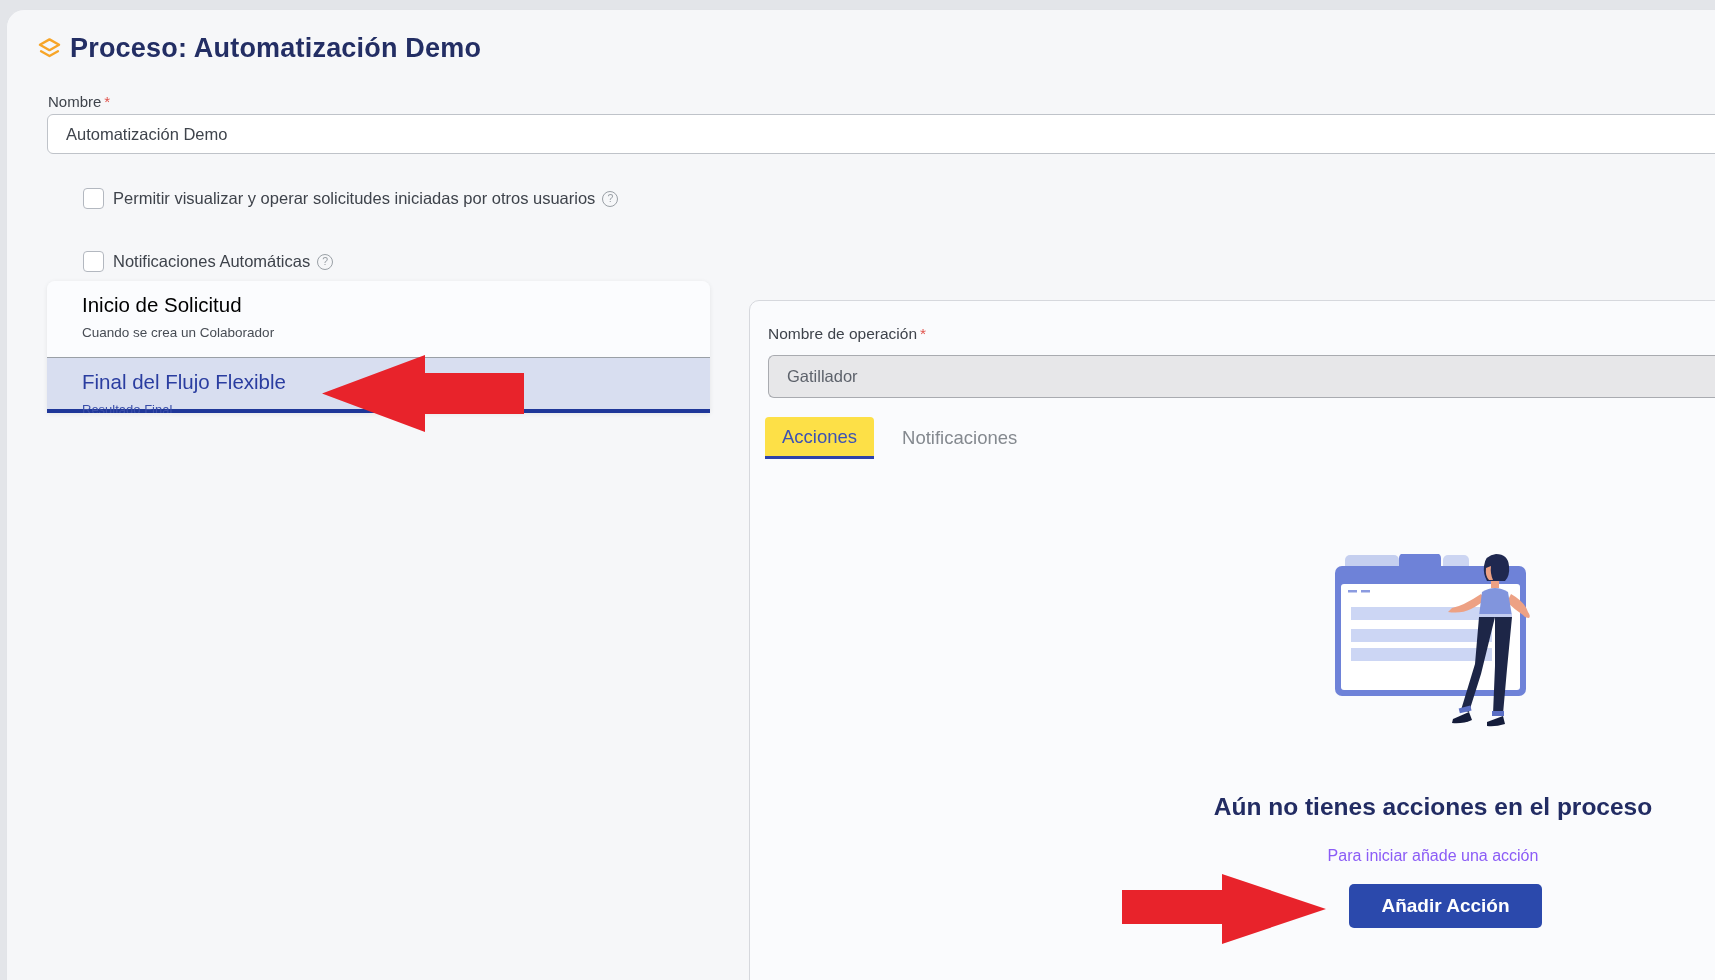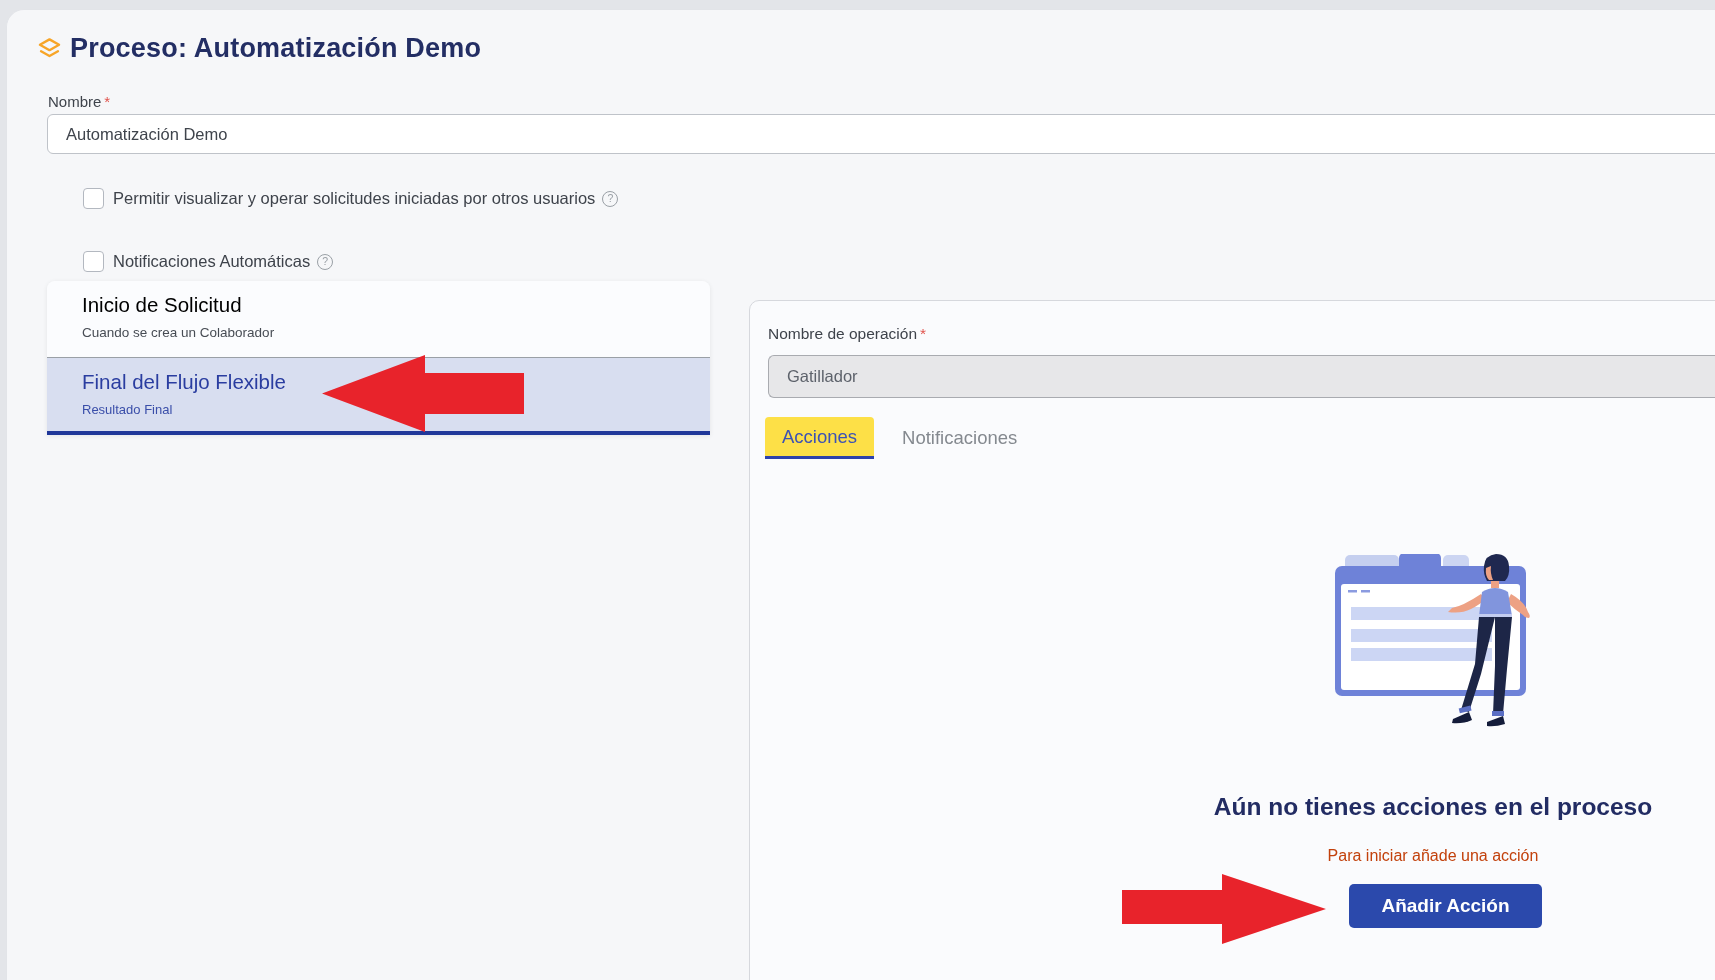--- a/index.html
+++ b/index.html
@@ -31,21 +31,21 @@
   .cb-label { margin-left:9px; font-size:16.5px; color:#3e434b; }
   .help-ic { display:inline-block; width:16px; height:16px; margin-left:7px;
     border:1.5px solid #9aa0a6; border-radius:50%; color:#9aa0a6; font-size:10.5px;
     line-height:13px; text-align:center; vertical-align:2px; }
 
   
   .step-card { position:absolute; left:40px; top:271px; width:663px;
     border-radius:8px 8px 0 0; box-shadow:0 1px 4px rgba(60,64,67,.10); overflow:hidden; }
   .step { padding:11px 20px 0 35px; }
   .step.first { background:#fbfcfe; height:76px; }
-  .step.selected { background:#d8def0; height:78px; border-top:1px solid #9aa0a6;
+  .step.selected { background:#d8def0; height:56px; border-top:1px solid #9aa0a6;
     border-bottom:4px solid #1f3799; }
   .step-title { font-size:20.5px; color:#000000; line-height:26px; }
   .step-sub { font-size:13.5px; color:#474c54; margin-top:7px; }
   .step.selected .step-title { color:#2a3da0; }
   .step.selected .step-sub { color:#3a4ea9; font-size:13px; }
 
   .arrow1 { position:absolute; left:315px; top:345px; width:202px; height:77px; }
   .arrow2 { position:absolute; left:372px; top:573px; width:204px; height:70px; }
 
   
@@ -61,21 +61,21 @@
   .tab { font-size:18.5px; padding:9px 17px 8px 17px; cursor:default; }
   .tab.active { background:#fde047; color:#3c52b5; border-radius:4px 4px 0 0;
     border-bottom:3.5px solid #2e42aa; }
   .tab.inactive { color:#84898f; margin-left:11px; padding-top:10px; }
 
   
   .illus { position:absolute; left:585px; top:253px; width:198px; height:185px; }
   .es-title { position:absolute; left:448px; top:492px; width:470px; text-align:center;
     font-size:24.5px; font-weight:700; color:#222c63; }
   .es-sub { position:absolute; left:448px; top:546px; width:470px; text-align:center;
-    font-size:16px; color:#c2410c; }
+    font-size:16px; color:#8b5cf6; }
   .es-btn { position:absolute; left:599px; top:583px; width:193px; height:44px;
     background:#2b49ac; color:#ffffff; font-size:19px; font-weight:600;
     border:none; border-radius:5px; font-family:"Liberation Sans", sans-serif; cursor:pointer; }
 </style>
 </head>
 <body>
 
 <div class="panel">
 
   <svg class="hdr-icon" viewBox="0 0 24 24" fill="none" stroke="#f7a528" stroke-width="2.1" stroke-linejoin="round" stroke-linecap="round">

